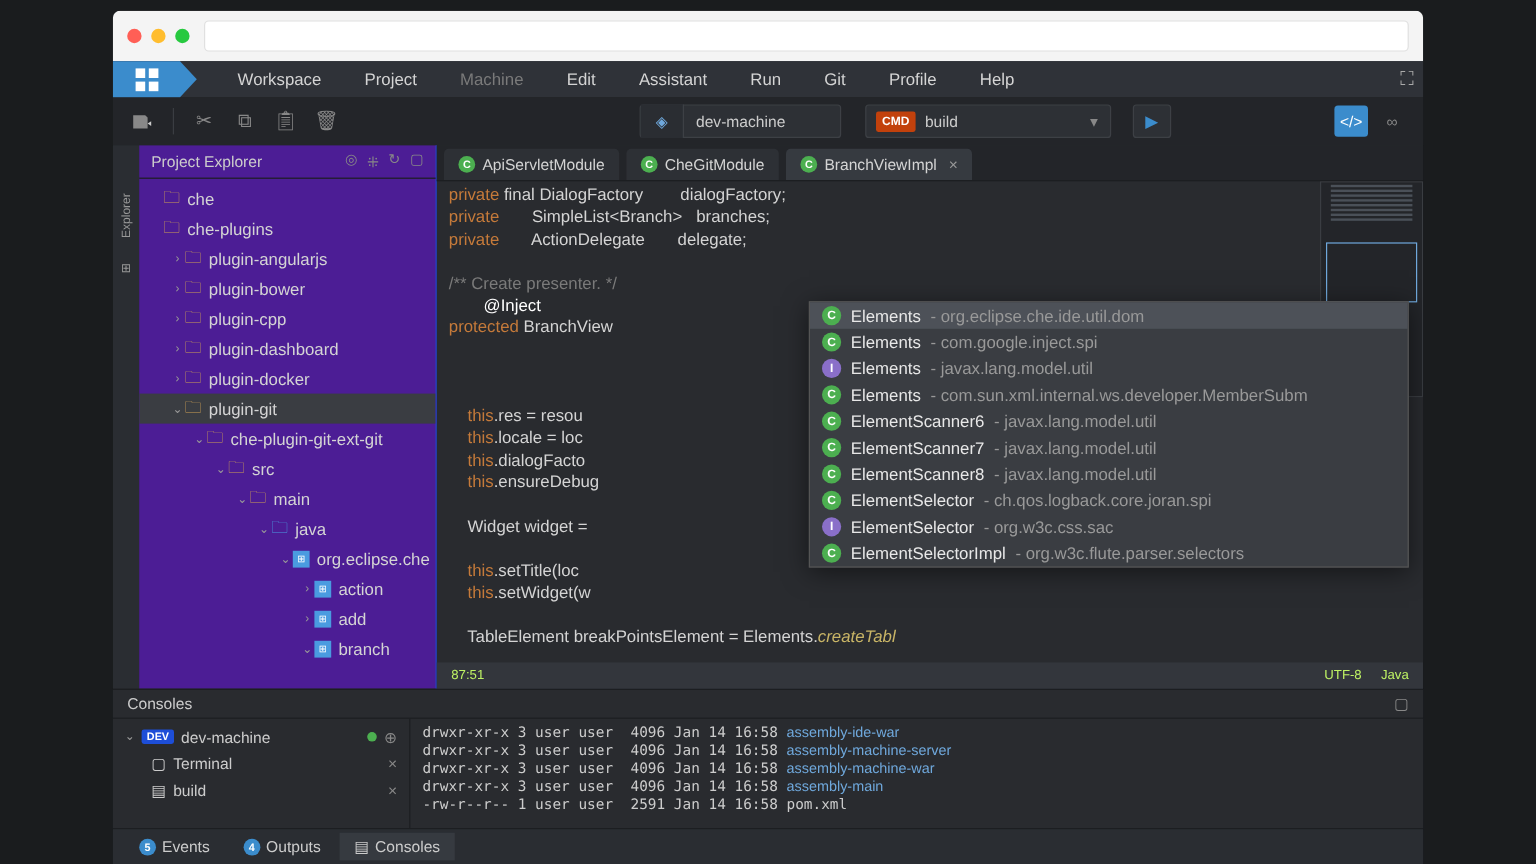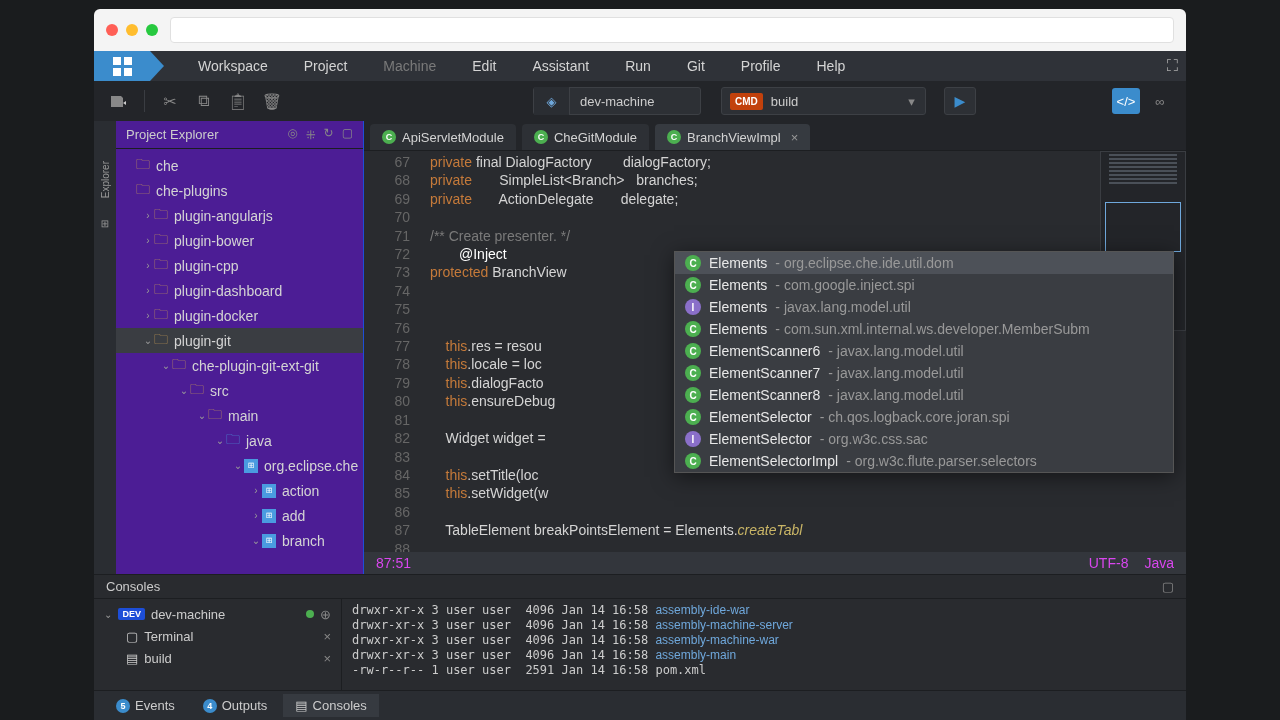--- a/index.html
+++ b/index.html
@@ -69,21 +69,21 @@
 
 .popup { position:absolute; left:310px; top:100px; width:500px; background:#3a3d42; border:1px solid #555; box-shadow:0 4px 20px rgba(0,0,0,.5); font-size:14px; }
 .popup-hdr { padding:4px 10px; color:#ccc; }
 .popup-item { display:flex; align-items:center; padding:3px 10px; gap:8px; }
 .popup-item.sel { background:#4d5158; }
 .popup-item .b { width:16px; height:16px; border-radius:50%; display:flex; align-items:center; justify-content:center; font-size:10px; font-weight:bold; color:#fff; }
 .b.C{background:#4caf50;} .b.I{background:#8a6fc9;}
 .popup-item .n { color:#e8e8e8; }
 .popup-item .p { color:#999; }
 
-.statusbar { height:22px; background:#33363c; display:flex; align-items:center; padding:0 12px; font-size:14px; color:#d946ef; }
+.statusbar { height:22px; background:#33363c; display:flex; align-items:center; padding:0 12px; font-size:11px; color:#bef264; }
 .statusbar .r { margin-left:auto; display:flex; gap:16px; }
 
 .consoles { height:116px; background:#292b2f; display:flex; flex-direction:column; border-top:1px solid #1c1e21; }
 .con-hdr { height:24px; display:flex; align-items:center; padding:0 12px; color:#ccc; font-size:13px; border-bottom:1px solid #1c1e21; }
 .con-hdr .sq { margin-left:auto; color:#888; }
 .con-body { flex:1; display:flex; }
 .con-tree { width:248px; border-right:1px solid #1c1e21; padding:4px 0; font-size:13px; }
 .con-row { display:flex; align-items:center; height:22px; padding:0 10px; gap:6px; color:#ccc; }
 .dev-badge { background:#1d4ed8; color:#fff; font-size:9px; font-weight:bold; padding:1px 4px; border-radius:2px; }
 .con-row .status { margin-left:auto; display:flex; gap:6px; align-items:center; }
@@ -274,21 +274,20 @@
               <span class="c">C</span>
               <span>CheGitModule</span>
             </div>
             <div class="tab active">
               <span class="c">C</span>
               <span>BranchViewImpl</span>
               <span class="x">×</span>
             </div>
           </div>
     <div class="code">
-      <div class="gutter" id="gutter">67<br>68<br>69<br>70<br>71<br>72<br>73<br>74<br>75<br>76<br>77<br>78<br>79<br>80<br>81<br>82<br>83<br>84<br>85<br>86<br>87<br>88<br></div>
       <div class="lines" id="lines"><span class="kw">private</span> final DialogFactory        dialogFactory;
 <span class="kw">private</span>       SimpleList&lt;Branch&gt;   branches;
 <span class="kw">private</span>       ActionDelegate       delegate;
 
 <span class="cmt">/** Create presenter. */</span>
 <span class="ann">@Inject</span>
 <span class="kw">protected</span> BranchView
 
 
 

